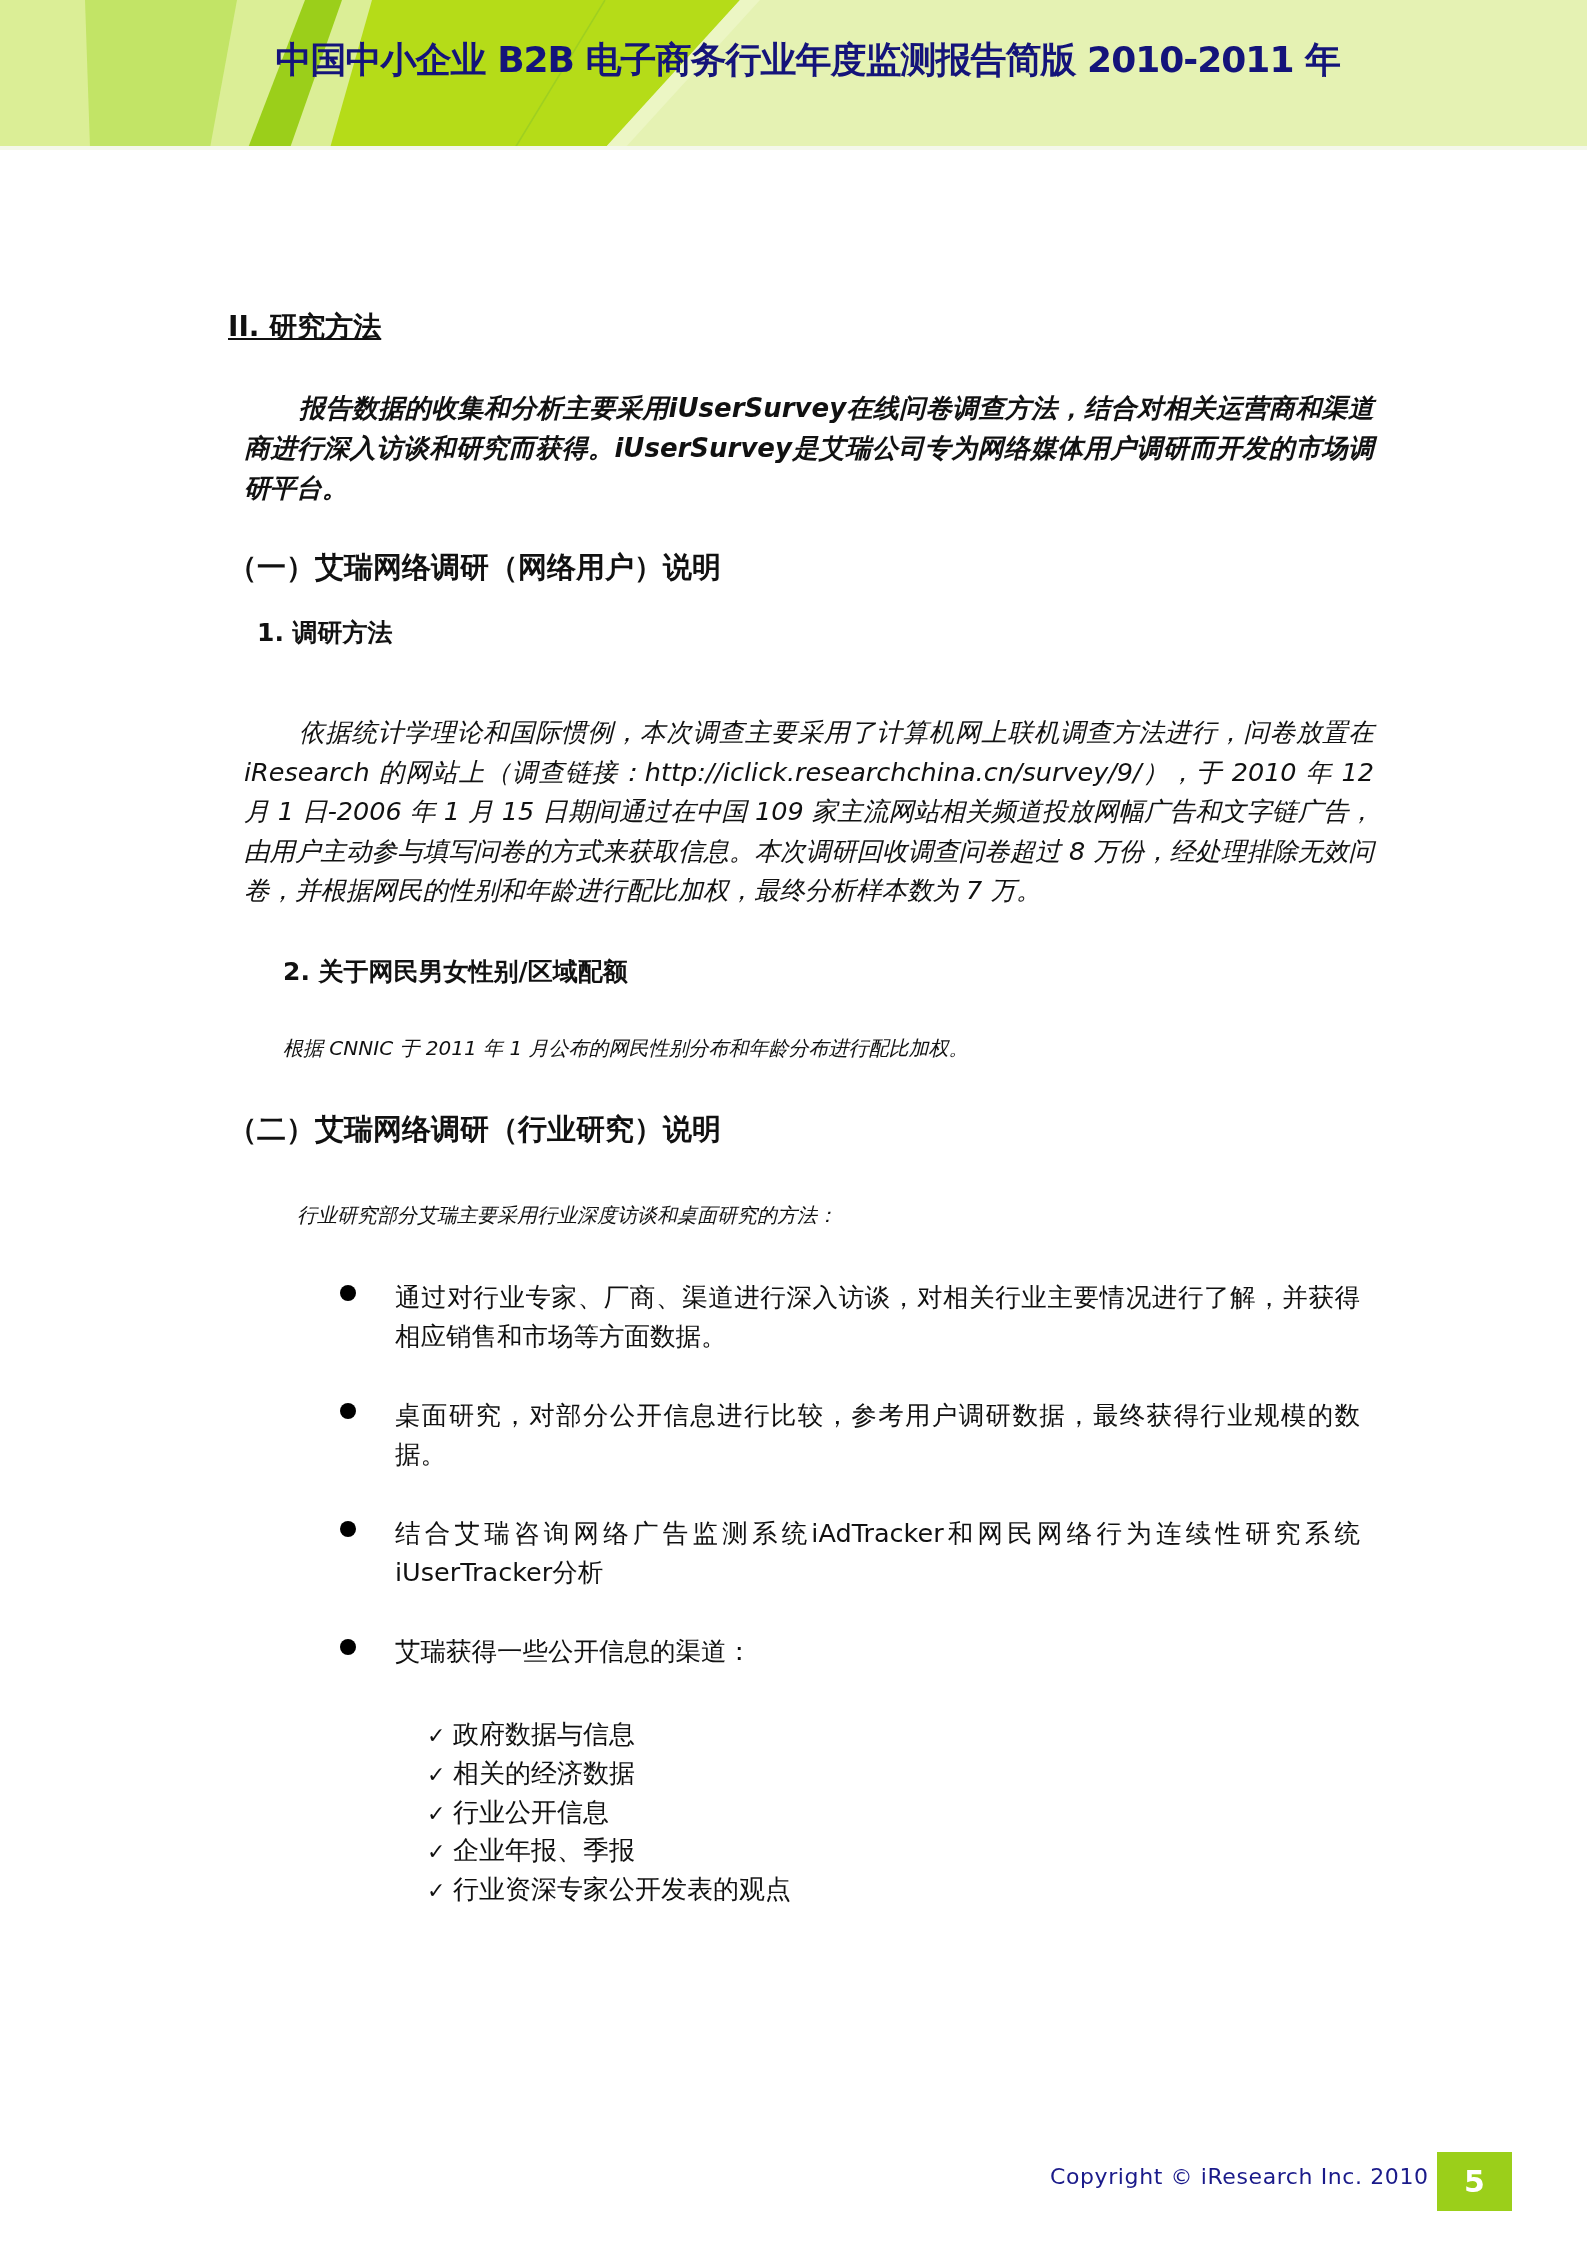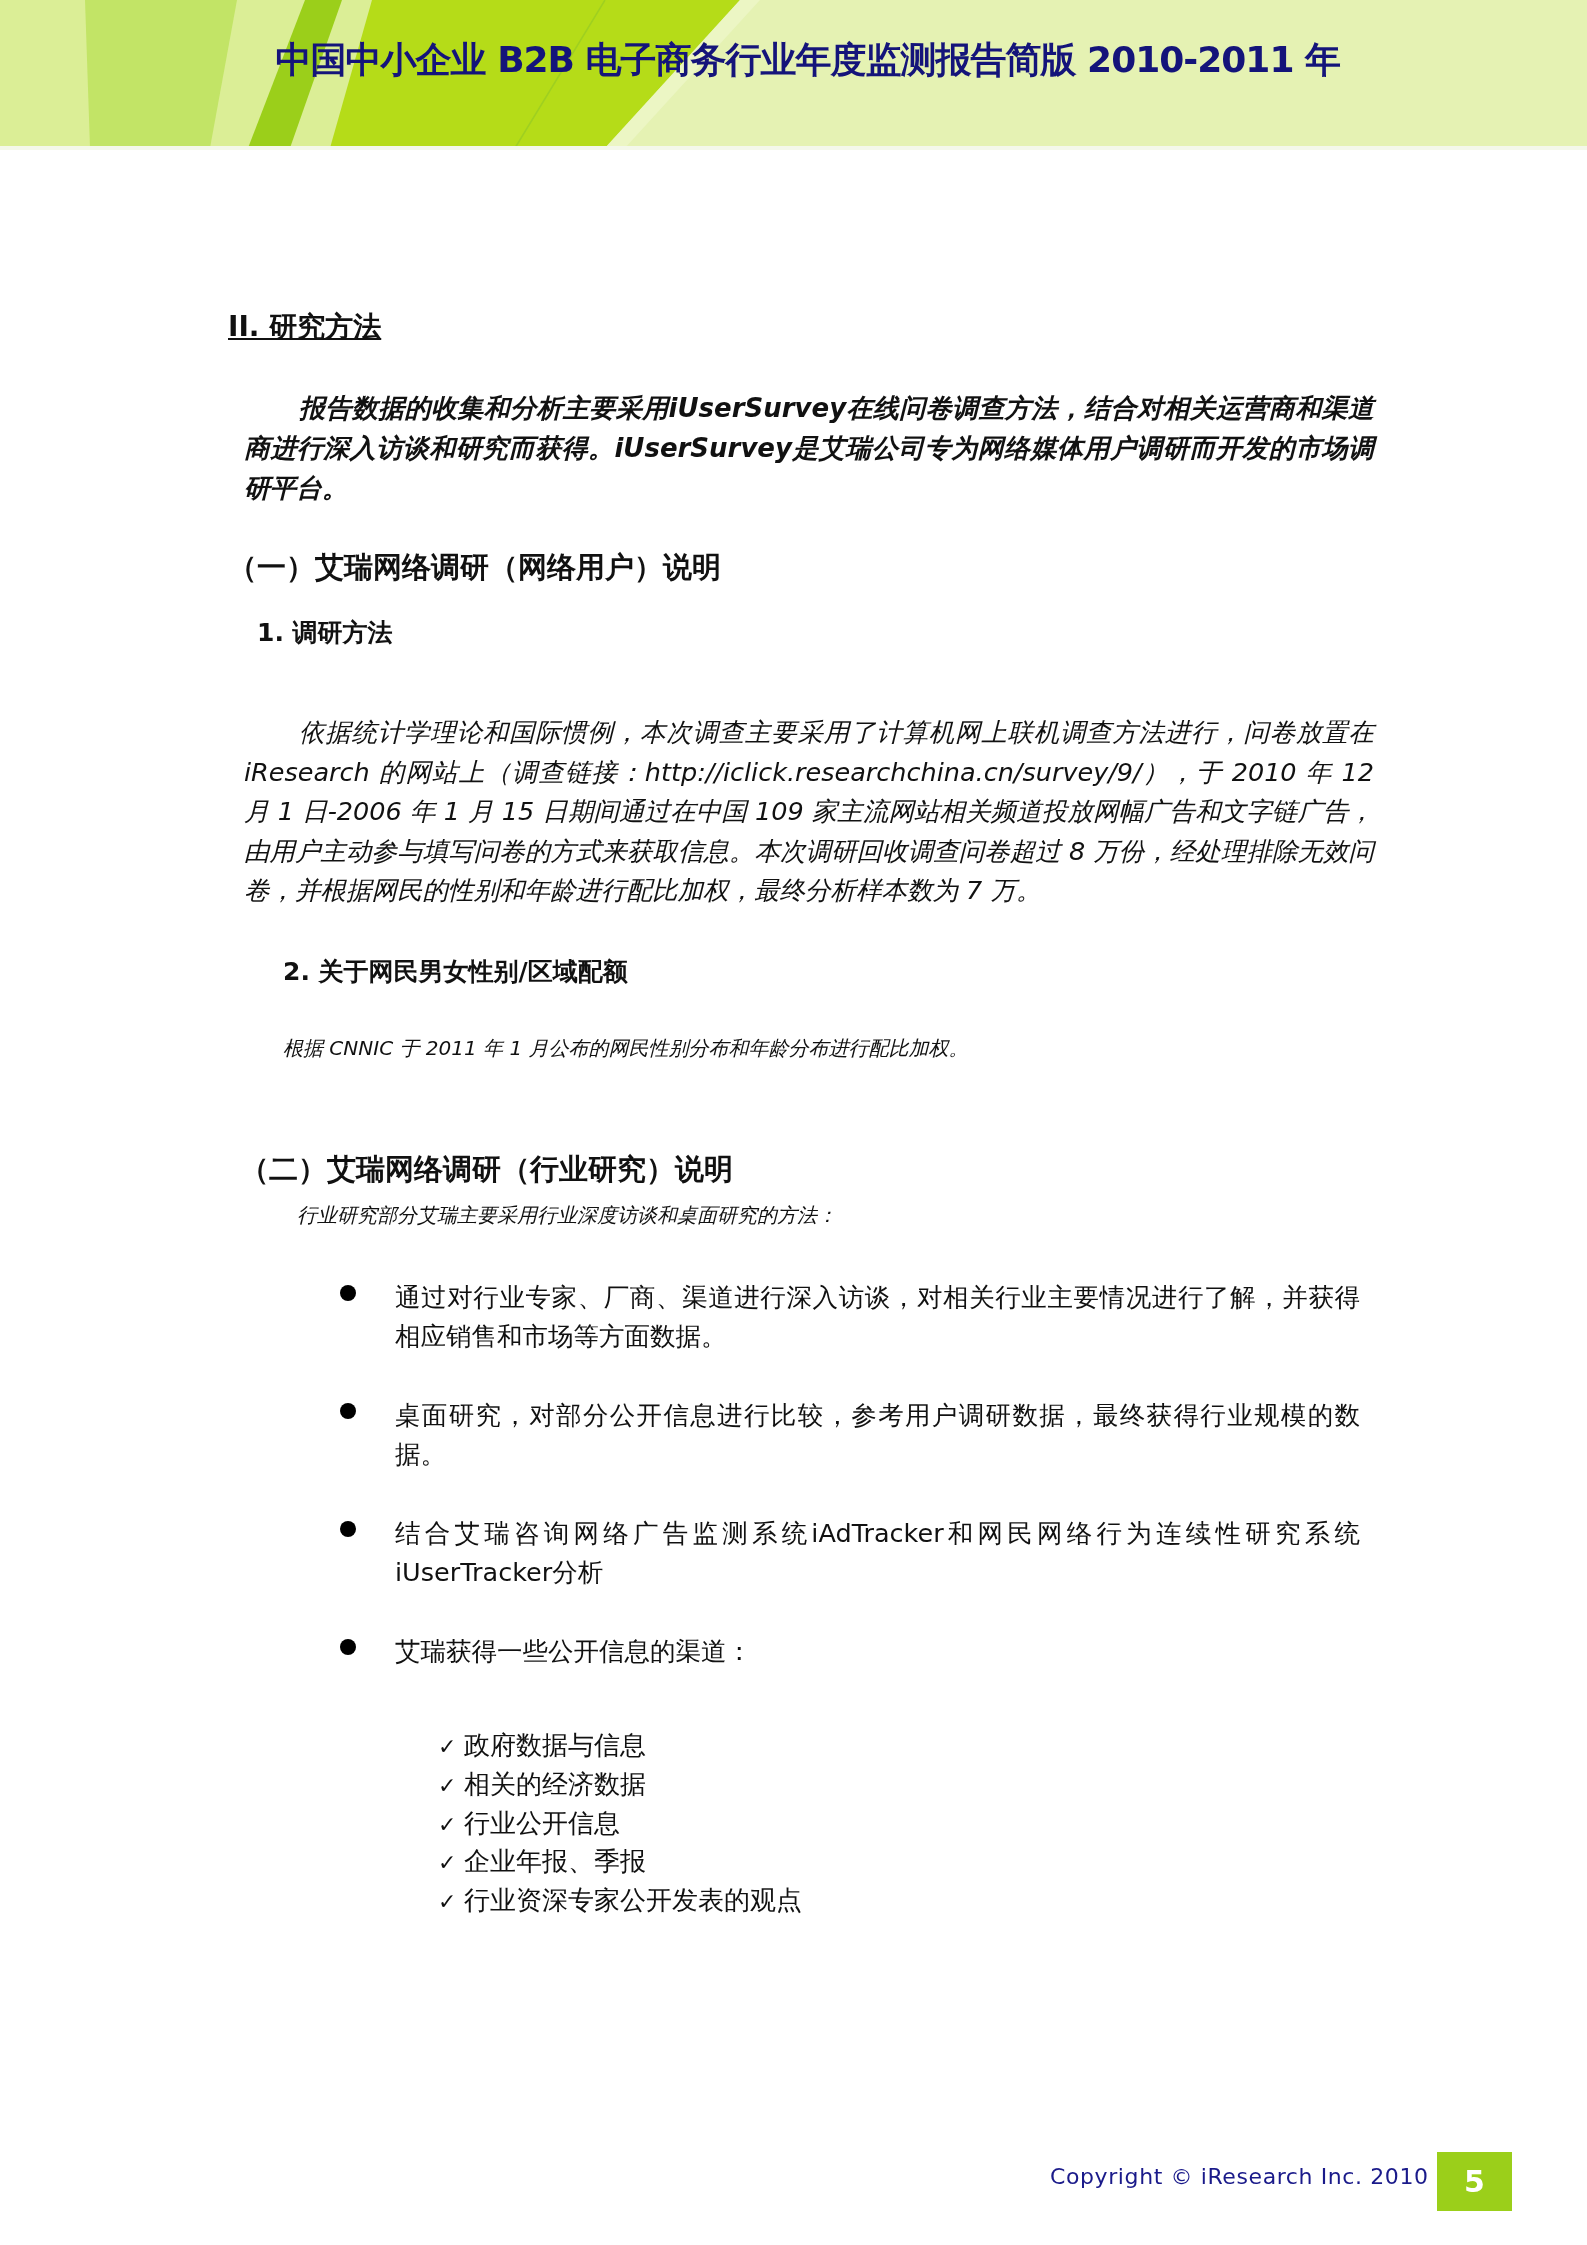--- a/index.html
+++ b/index.html
@@ -33,21 +33,21 @@
   .para.bold { font-weight: bold; font-size: 26px; line-height: 40px; }
   .plain { font-size: 20px; font-style: italic; }
   .bullet-dot {
     position: absolute; width: 16px; height: 16px; border-radius: 50%;
     background: #000;
   }
   .bullet-text {
     position: absolute; left: 395px; width: 965px;
     font-size: 25.5px; line-height: 39px; text-align: justify;
   }
-  .check-list { position: absolute; left: 422px; top: 1710px; margin: 16px; padding: 0; list-style: none; }
+  .check-list { position: absolute; left: 422px; top: 1710px; margin: 5px; padding: 0; list-style: none; }
   .check-item { height: 38.8px; font-size: 26px; line-height: 38.8px; white-space: nowrap; }
   .check-icon { display: inline-block; width: 26px; font-size: 22px; }
   .footer-copy {
     position: absolute; left: 1050px; top: 2164px;
     font-size: 22px; color: #1a1a8a; letter-spacing: 0.6px; white-space: nowrap;
   }
   .page-box {
     position: absolute; left: 1437px; top: 2152px; width: 75px; height: 59px;
     background: #9bcf1a; color: #ffffff;
     font-size: 30px; font-weight: bold; text-align: center; line-height: 59px;
@@ -77,21 +77,21 @@
 <div class="abs h-sub" style="left:228px; top:548px;">（一）艾瑞网络调研（网络用户）说明</div>
 
 <div class="abs h-num" style="left:229px; top:616px;margin-left:28px;">1. 调研方法</div>
 
 <div class="para" style="top:713px;">依据统计学理论和国际惯例，本次调查主要采用了计算机网上联机调查方法进行，问卷放置在 iResearch 的网站上（调查链接：http://iclick.researchchina.cn/survey/9/），于 2010 年 12 月 1 日-2006 年 1 月 15 日期间通过在中国 109 家主流网站相关频道投放网幅广告和文字链广告，由用户主动参与填写问卷的方式来获取信息。本次调研回收调查问卷超过 8 万份，经处理排除无效问卷，并根据网民的性别和年龄进行配比加权，最终分析样本数为 7 万。</div>
 
 <div class="abs h-num" style="left:283px; top:955px;">2. 关于网民男女性别/区域配额</div>
 
 <div class="abs plain" style="left:283px; top:1035px;">根据 CNNIC 于 2011 年 1 月公布的网民性别分布和年龄分布进行配比加权。</div>
 
-<div class="abs h-sub" style="left:240px; top:1110px;margin-top:40px;">（二）艾瑞网络调研（行业研究）说明</div>
+<div class="abs h-sub" style="left:228px; top:1110px;">（二）艾瑞网络调研（行业研究）说明</div>
 
 <div class="abs plain" style="left:297px; top:1202px;">行业研究部分艾瑞主要采用行业深度访谈和桌面研究的方法：</div>
 
 <div>
   <span class="bullet-dot" style="left:340px; top:1285px;"></span>
   <div class="bullet-text" style="top:1278px;">通过对行业专家、厂商、渠道进行深入访谈，对相关行业主要情况进行了解，并获得相应销售和市场等方面数据。</div>
 
   <span class="bullet-dot" style="left:340px; top:1403px;"></span>
   <div class="bullet-text" style="top:1396px;">桌面研究，对部分公开信息进行比较，参考用户调研数据，最终获得行业规模的数据。</div>
 

